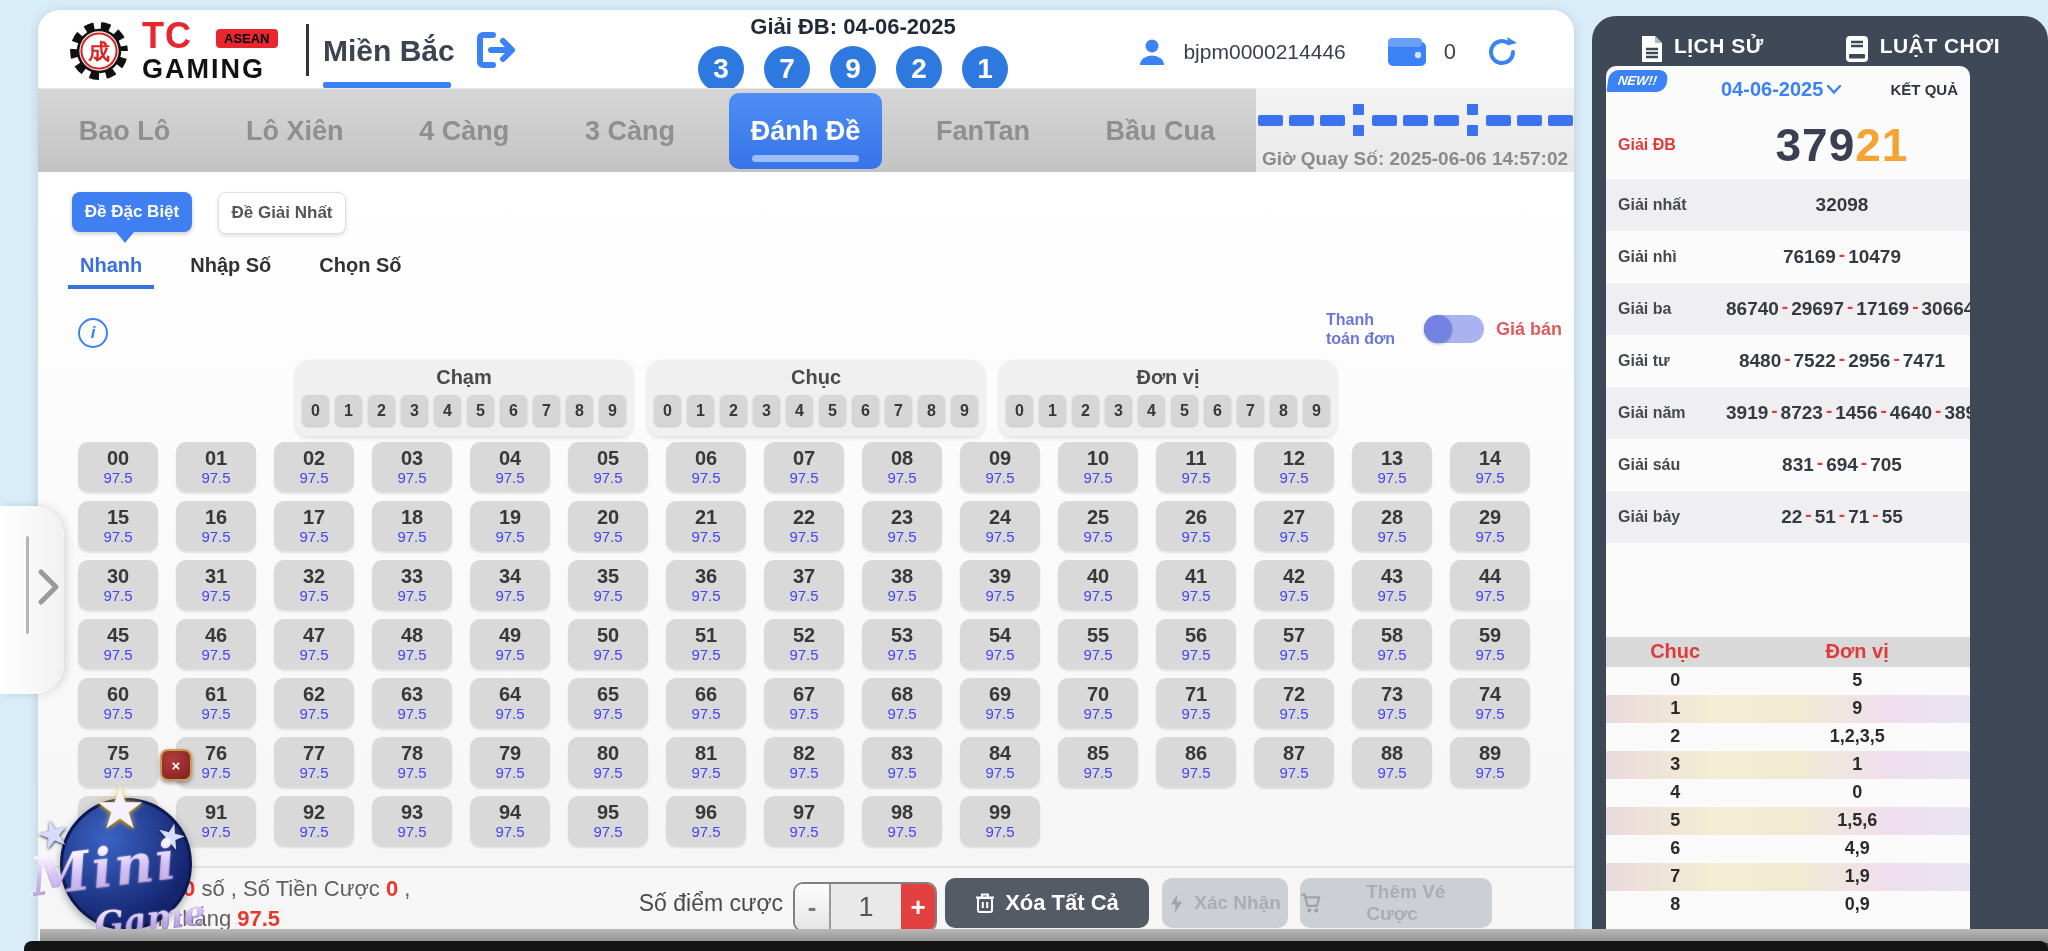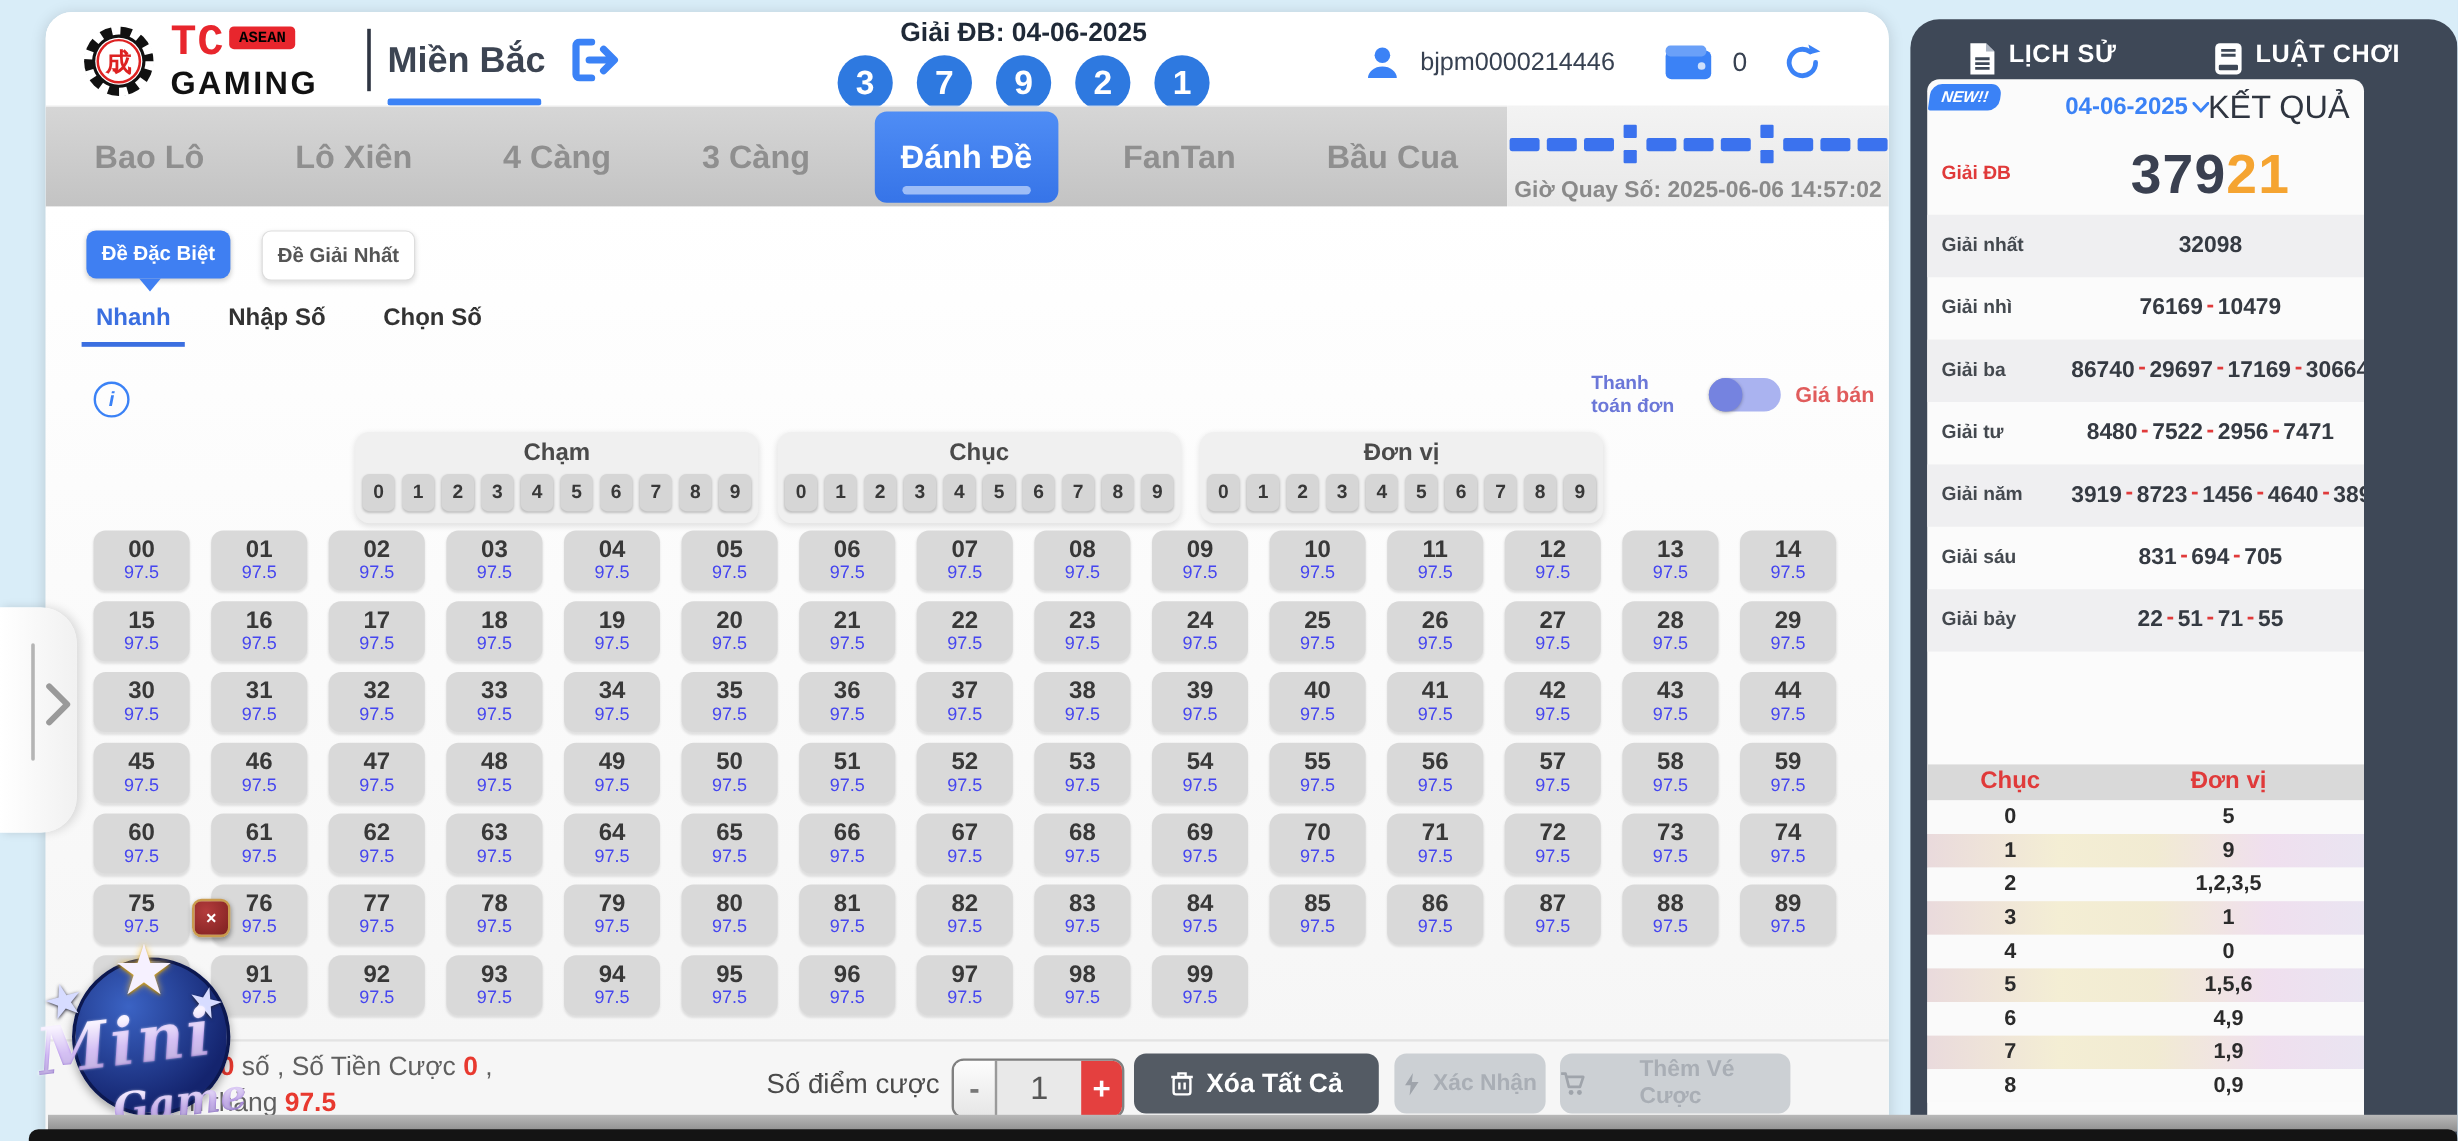--- a/index.html
+++ b/index.html
@@ -5,21 +5,21 @@
   html,body{margin:0;padding:0;background:#cfe7f5;}
   #app{position:relative;width:2048px;height:951px;overflow:hidden;
        font-family:"Liberation Sans","DejaVu Sans",sans-serif;background:#d9edf8;}
   
   .main-card{position:absolute;left:38px;top:10px;width:1536px;height:941px;
     background:#fff;border-radius:22px 22px 0 0;box-shadow:0 2px 12px rgba(0,0,0,.15);overflow:hidden;}
   
   .hdr{position:absolute;left:0;top:0;width:100%;height:80px;background:#fff;}
   .brand{position:absolute;left:30px;top:8px;display:flex;align-items:center;gap:12px;}
   .brand-txt{line-height:1;}
-  .brand-top{display:flex;align-items:flex-start;gap:4px;font-family:Liberation Mono, monospace;}
+  .brand-top{display:flex;align-items:center;gap:24px;}
   .brand-tc{color:#e8262d;font-size:36px;font-weight:bold;letter-spacing:1px;}
   .brand-badge{background:#e8262d;color:#000000;font-size:13px;font-weight:bold;padding:3px 8px;border-radius:4px;margin-top:4px;}
   .brand-gaming{color:#111;font-size:27px;font-weight:bold;letter-spacing:2px;margin-top:2px;}
   .vdiv{position:absolute;left:268px;top:14px;width:3px;height:52px;background:#2e3542;}
   .region{position:absolute;left:285px;top:24px;font-size:30px;font-weight:bold;color:#3c4452;}
   .region-underline{position:absolute;left:285px;top:72px;width:128px;height:6px;background:#3b82f6;border-radius:2px;}
   .exit-ico{position:absolute;left:438px;top:22px;}
   .draw-center{position:absolute;left:630px;top:4px;width:370px;text-align:center;}
   .draw-label{font-size:22px;font-weight:bold;color:#1f2937;}
   .balls{display:flex;justify-content:center;gap:20px;margin-top:6px;}
@@ -121,21 +121,21 @@
     text-shadow:0 0 2px rgba(255,255,255,.5);}
   
   .sidebar{position:absolute;left:1592px;top:16px;width:456px;height:935px;background:#3e4857;border-radius:24px 24px 0 0;}
   .sb-tabs{display:flex;justify-content:space-around;align-items:center;padding:18px 8px 14px;}
   .sb-tab{display:flex;align-items:flex-start;gap:10px;color:#fff;font-size:21px;font-weight:bold;cursor:pointer;letter-spacing:.5px;}
   .results-panel{position:absolute;left:14px;top:50px;width:364px;height:885px;background:#fbfbfb;border-radius:10px 10px 0 0;overflow:hidden;}
   .new-badge{position:absolute;left:2px;top:4px;background:#3b82f6;color:#fff;font-size:13px;font-weight:bold;font-style:italic;
     padding:3px 10px 4px;border-radius:9px 9px 9px 2px;transform:skewX(-8deg);z-index:3;}
   .res-head{position:relative;height:46px;display:flex;align-items:center;}
   .res-date{position:absolute;left:115px;display:flex;align-items:center;gap:4px;color:#3b82f6;font-size:20px;font-weight:bold;cursor:pointer;}
-  .res-title{position:absolute;right:12px;font-size:27px;font-weight:400;color:#2f3540;}
+  .res-title{position:absolute;right:12px;font-size:15px;font-weight:700;color:#2f3540;}
   .res-row{display:flex;align-items:center;min-height:52px;padding:0 12px;}
   .res-row:nth-child(even){background:#efeff1;}
   .res-label{width:108px;font-size:16px;font-weight:bold;color:#44494f;flex:none;}
   .res-label.red{color:#e03a3a;}
   .res-vals{flex:1;text-align:center;font-size:19px;font-weight:bold;color:#353a42;line-height:1.45;}
   .dash{color:#e03a3a;margin:0 3px;font-weight:bold;position:relative;top:-2px;}
   .db-main{font-size:46px;font-weight:800;color:#3a4050;letter-spacing:1px;}
   .db-tail{font-size:46px;font-weight:800;color:#f5a431;letter-spacing:1px;}
   .res-spacer{height:94px;}
   .tail-head{display:flex;height:30px;background:#d9d9d9;align-items:center;font-size:20px;font-weight:bold;color:#e03a3a;}

